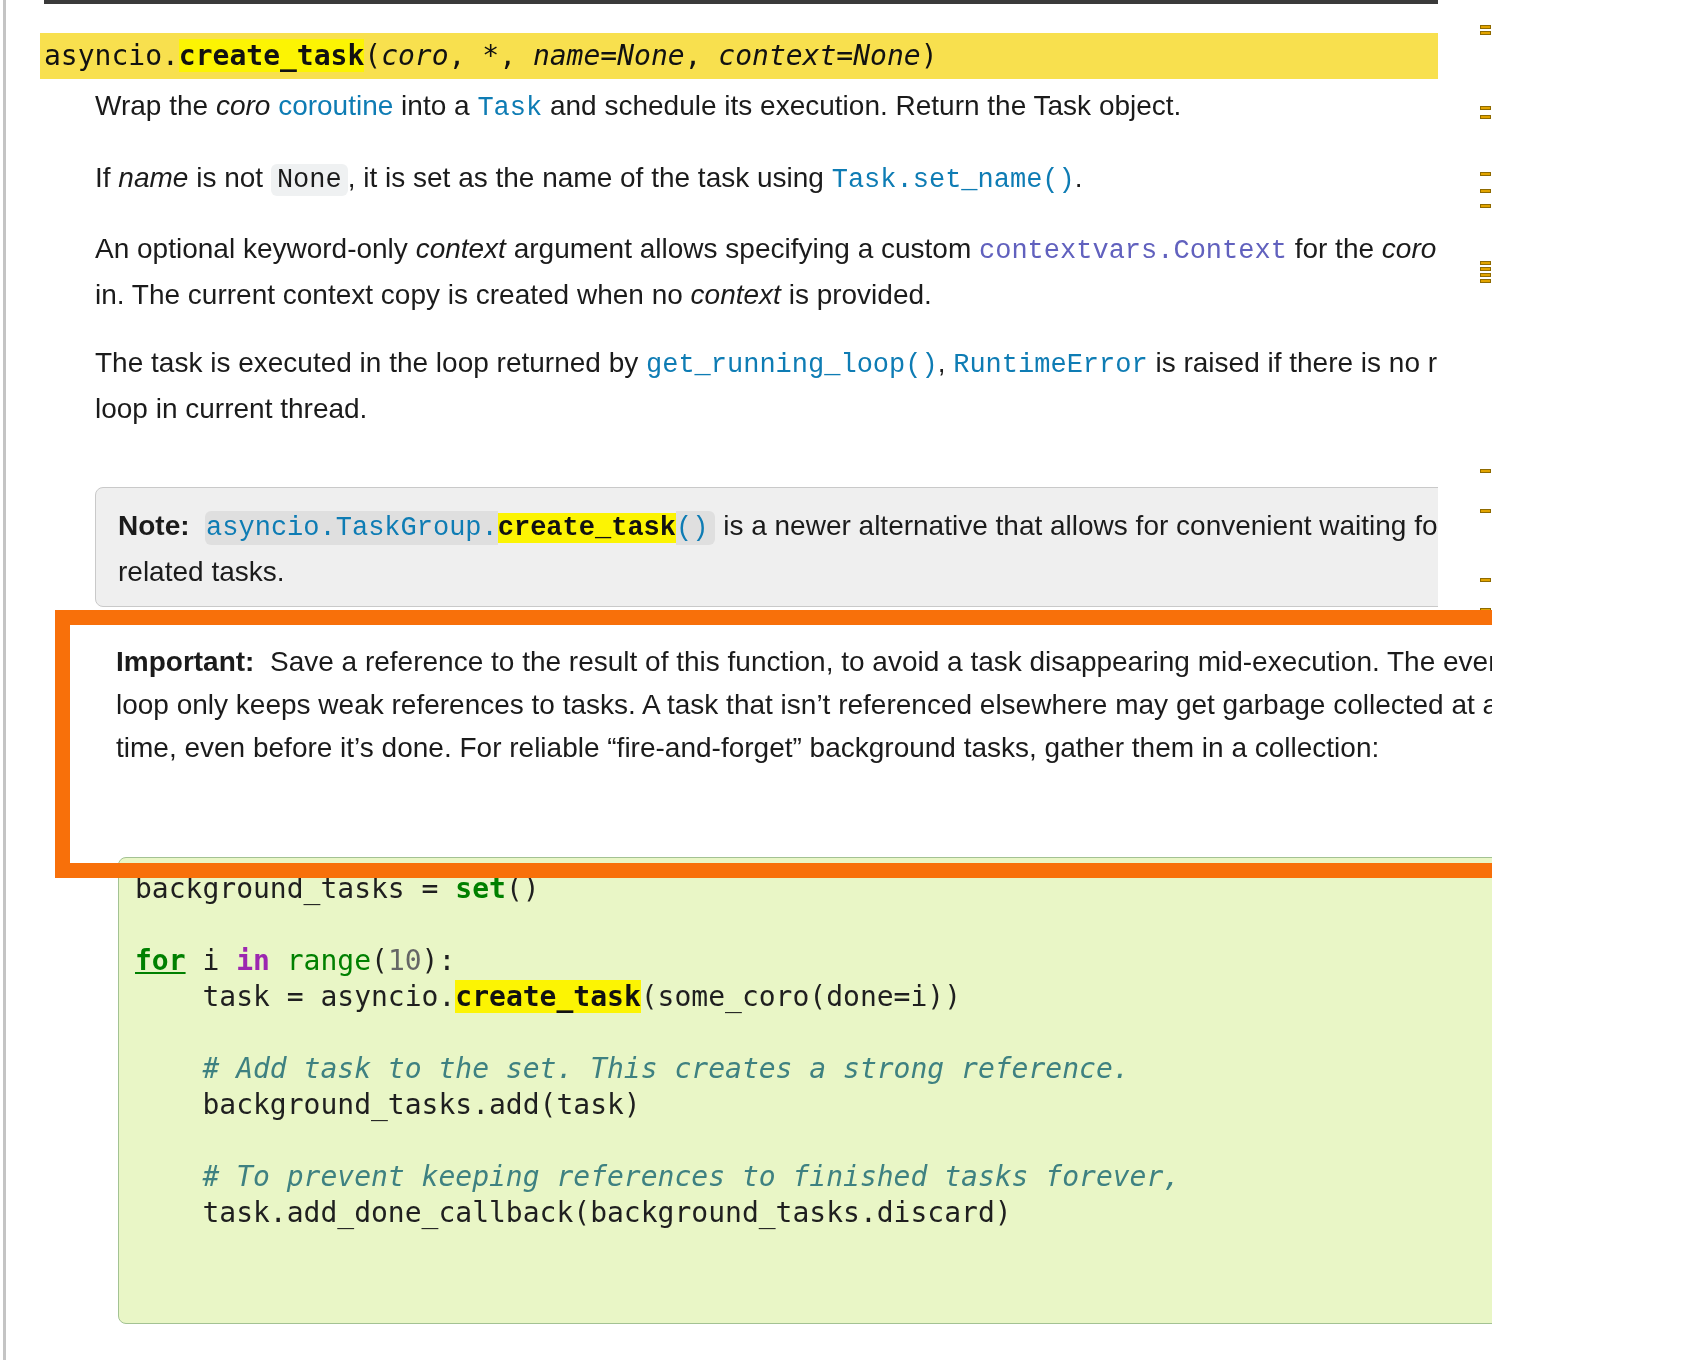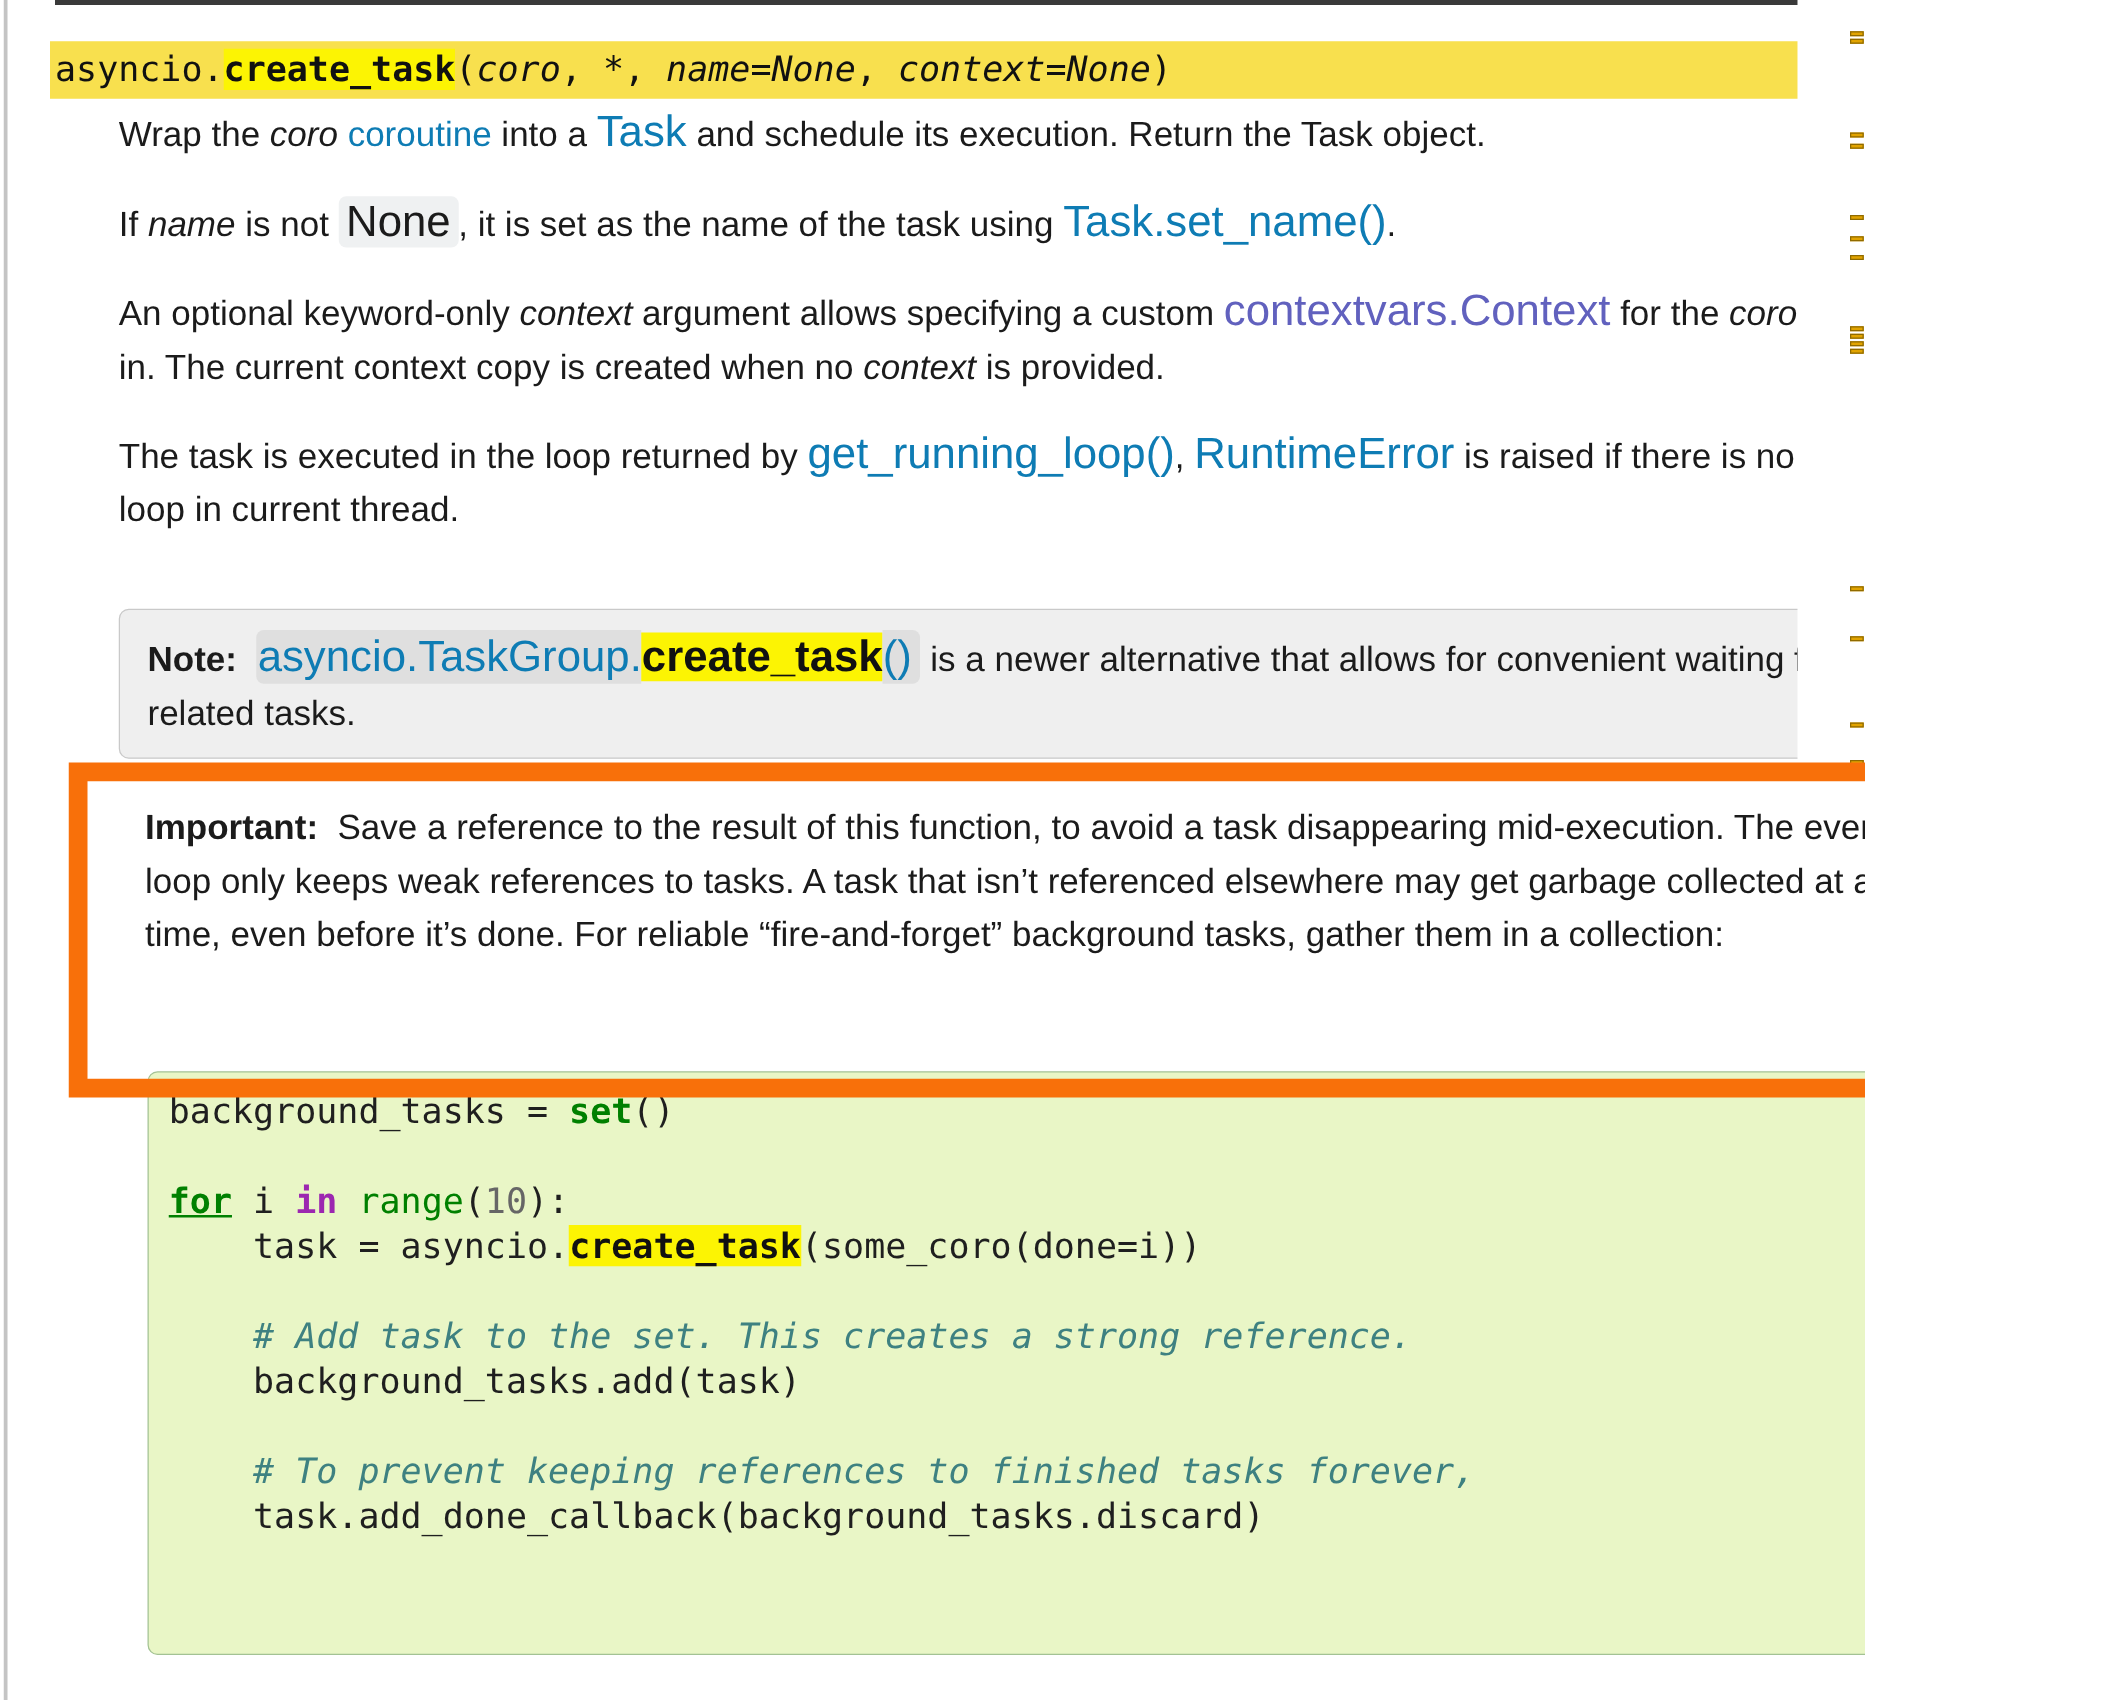--- a/index.html
+++ b/index.html
@@ -64,21 +64,21 @@
   .scrollbar-track{position:absolute;right:0;top:0;width:54px;height:1360px;background:#ffffff;}
   .find-marker{
     position:absolute;right:1px;width:11px;height:4px;box-sizing:border-box;
     background:#e2a400;border:1px solid #8f6a00;
   }
 
   
   .seg{white-space:pre-wrap;}
   .s-em{font-style:italic;}
   .s-bold{font-weight:bold;}
-  .s-mono{font-family:Liberation Sans, sans-serif;font-size:35px;}
+  .s-mono{font-family:Liberation Mono, monospace;font-size:27px;}
   .s-link{color:var(--link-blue);}
   .s-visited{color:var(--visited-purple);}
   .s-chip{background:var(--chip-bg);border-radius:6px;padding:1px 6px;}
   .s-chipbg{background:var(--chipnote-bg);padding-top:2px;padding-bottom:2px;}
   .s-chip-l{padding-left:1px;border-radius:6px 0 0 6px;}
   .s-chip-r{padding-right:7px;border-radius:0 6px 6px 0;}
   .s-hl{background:var(--find-yellow);color:#111;}
   .s-kw{color:var(--kw-green);font-weight:bold;text-decoration:underline;}
   .s-nb{color:var(--kw-green);}
   .s-ow{color:var(--ow-purple);font-weight:bold;}

